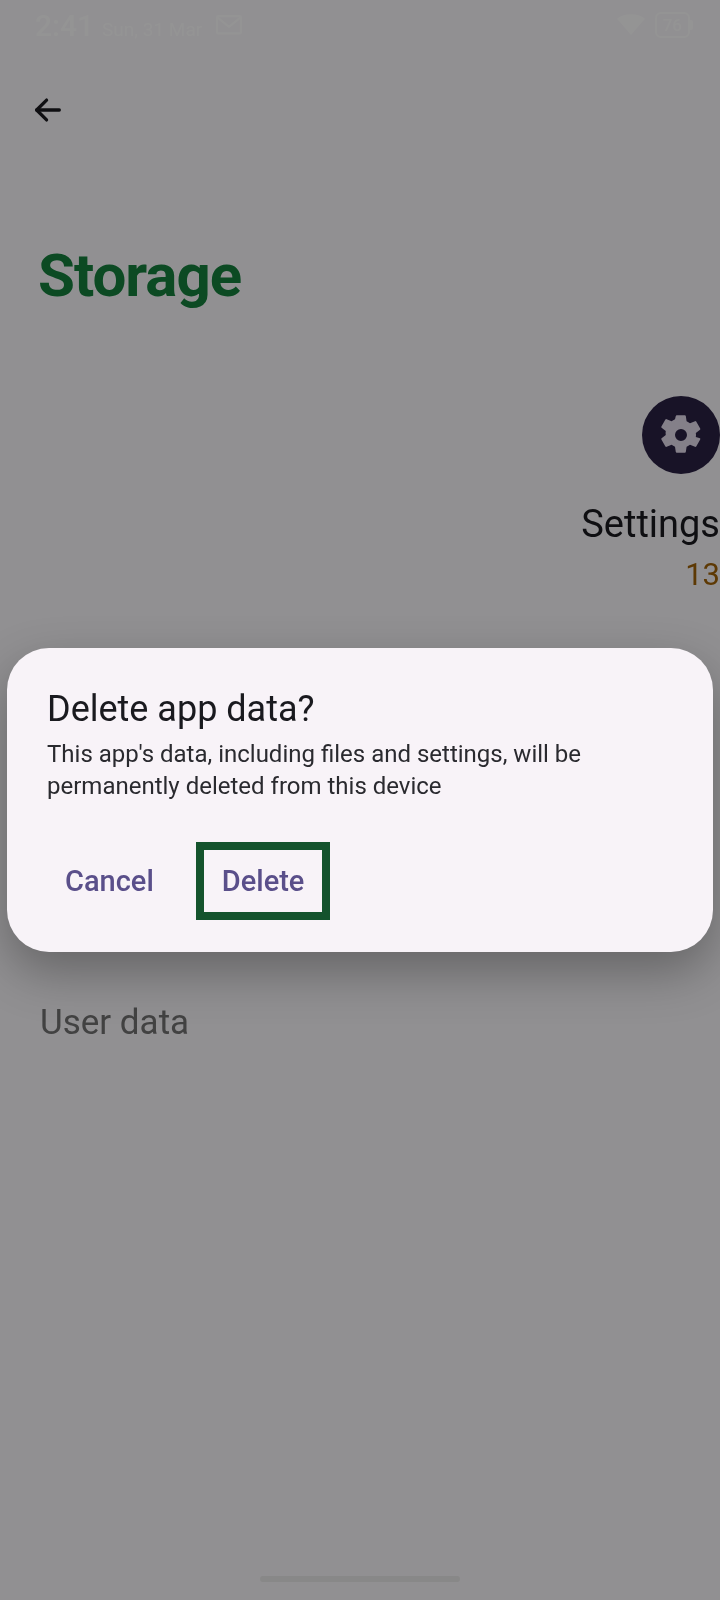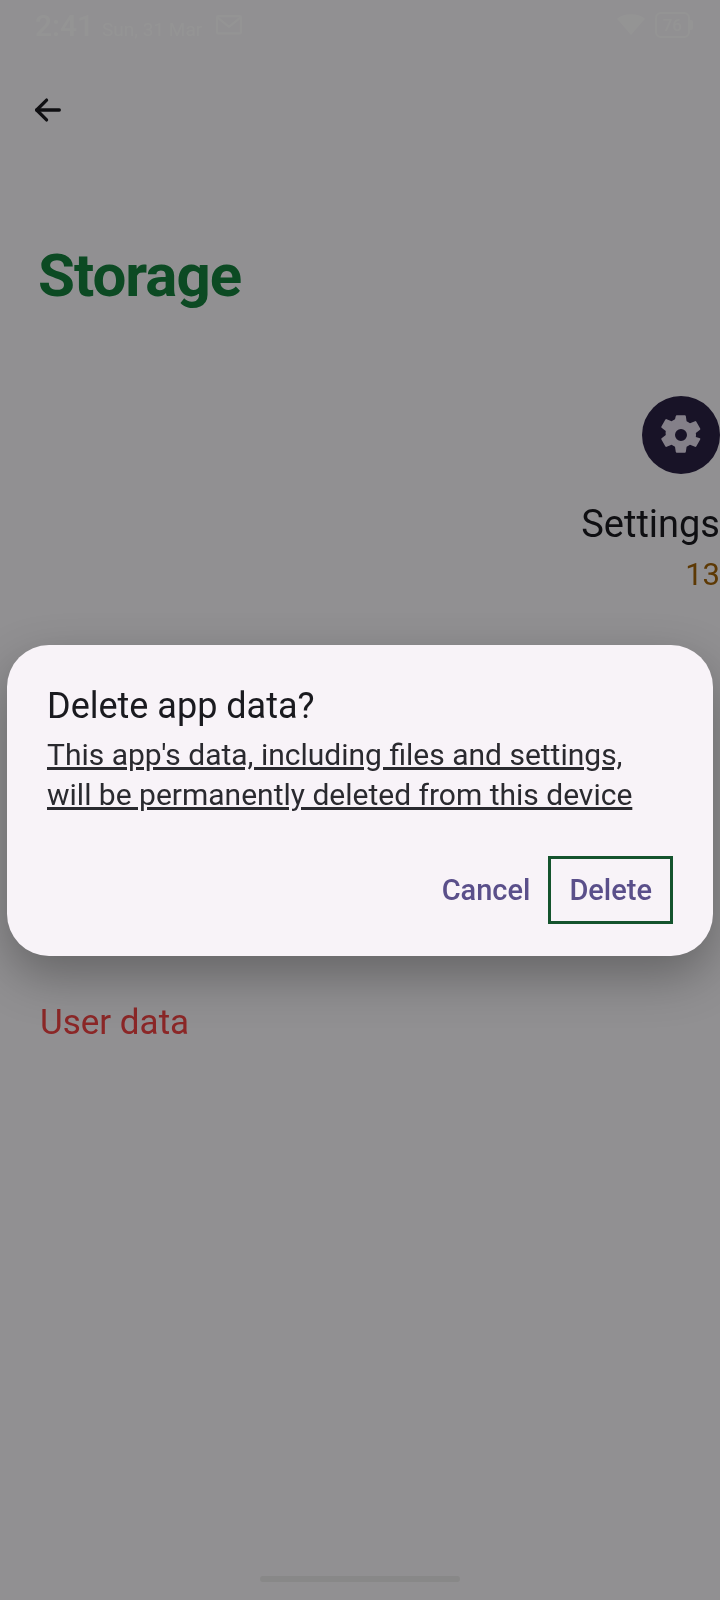--- a/index.html
+++ b/index.html
@@ -126,21 +126,21 @@
       background: transparent;
     }
     .storage-items {
       margin: 55px 40px 0;
     }
     .storage-item {
       margin-bottom: 68px;
     }
     .storage-label {
       font-size: 35px;
-      color: #ef4444;
+      color: #737373;
       font-weight: 400;
     }
     .storage-value {
       font-size: 27px;
       color: #4a4a4f;
       margin-top: 8px;
     }
     .overlay {
       position: absolute;
       inset: 0;
@@ -155,42 +155,42 @@
       border-radius: 42px;
       padding: 40px 40px 32px 40px;
       box-shadow: 0 20px 50px rgba(0,0,0,0.3);
     }
     .dialog-title {
       font-size: 36px;
       color: #1a1a1f;
       font-weight: 400;
     }
     .dialog-message {
-      font-size: 30px;
+      font-size: 24px;
       color: #2a2a2f;
       margin-top: 8px;
       line-height: 1.35;
       font-weight: 400;
-      text-decoration: underline;
     }
     .dialog-buttons {
       display: flex;
-      justify-content: flex-end;
+      justify-content: flex-start;
+      gap: 24px;
       margin-top: 40px;
     }
     .dialog-button {
       font-size: 29px;
       color: #5a4f8a;
       background: none;
       border: none;
       padding: 14px 18px;
       font-weight: 500;
     }
     .highlight-box {
-      border: 3px solid #14532d;
+      border: 8px solid #14532d;
     }
     .home-indicator {
       position: absolute;
       bottom: 18px;
       left: 50%;
       transform: translateX(-50%);
       width: 200px;
       height: 6px;
       background: #888;
       border-radius: 4px;

